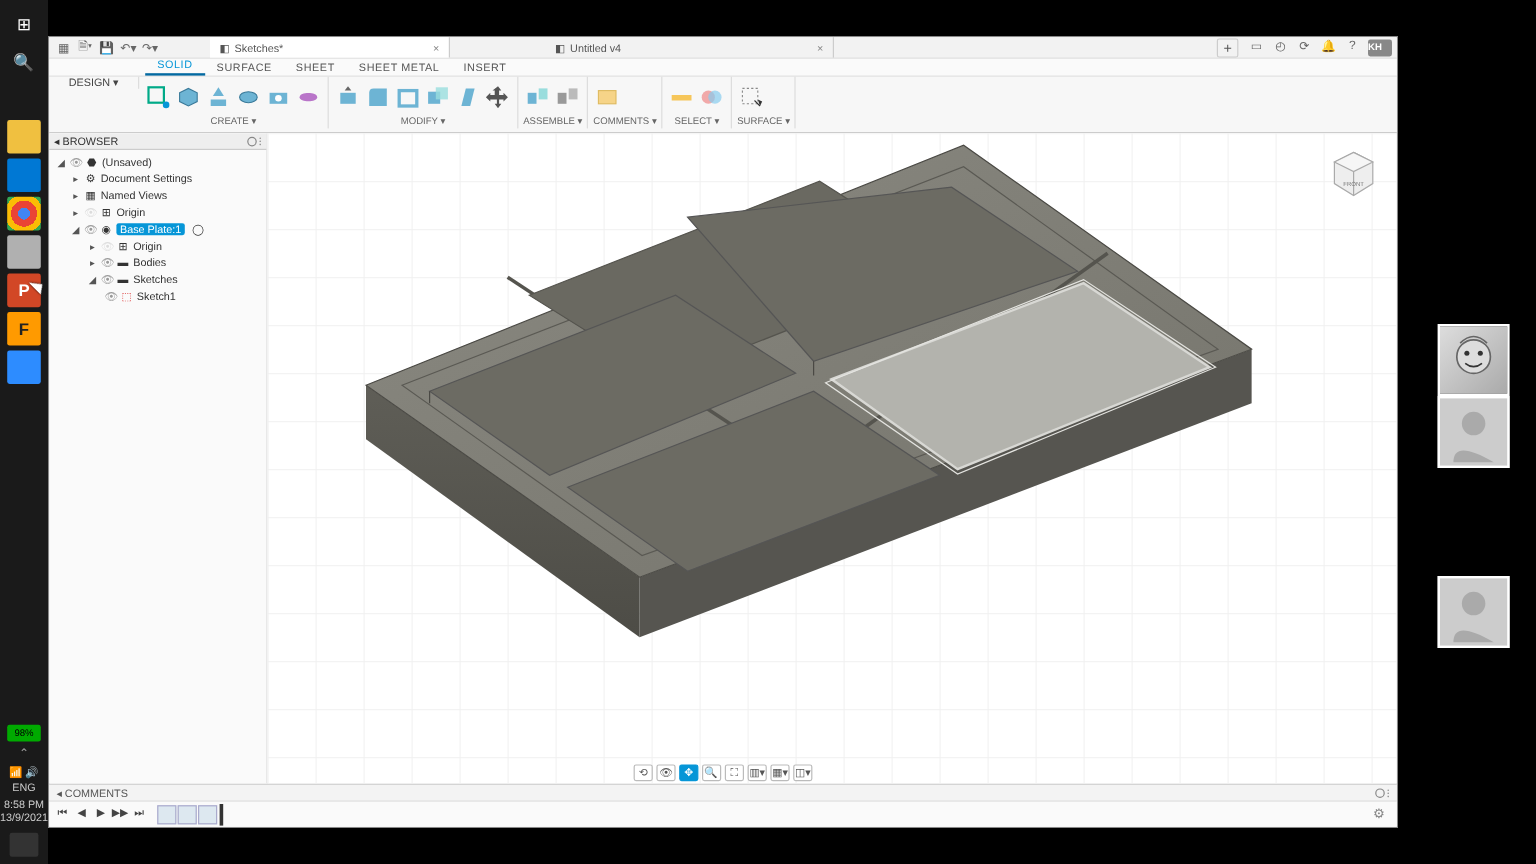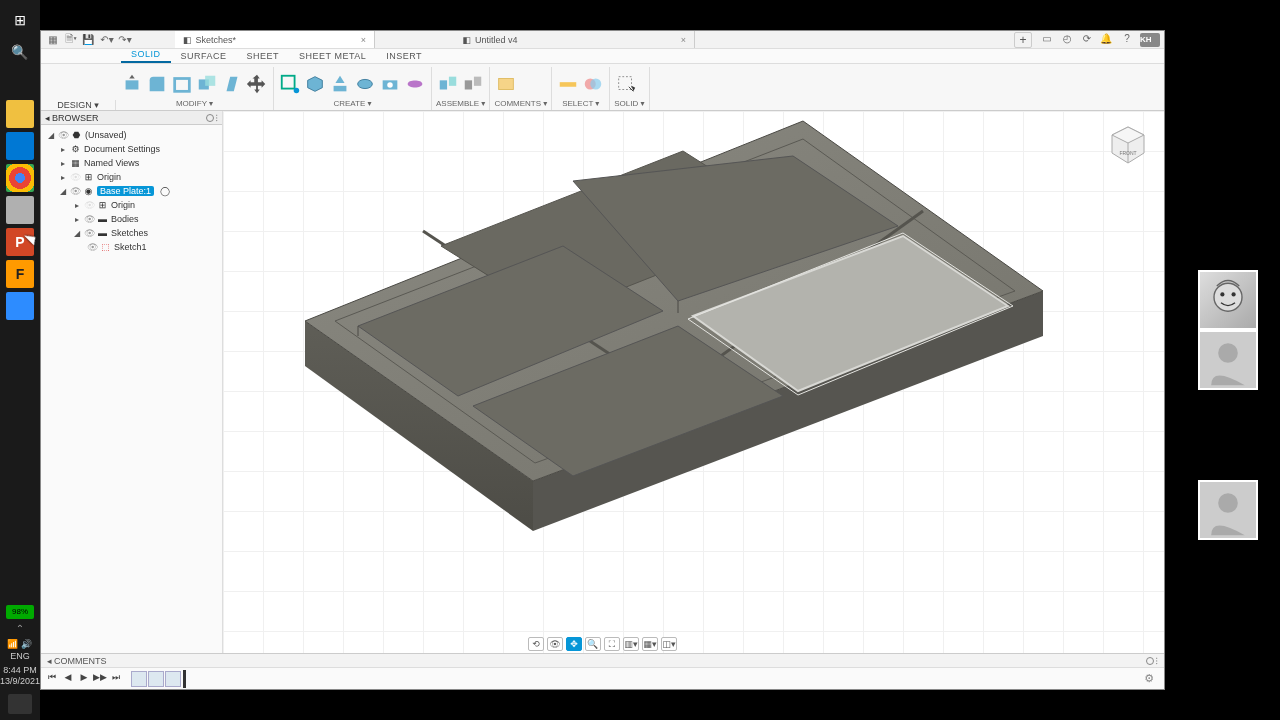--- a/index.html
+++ b/index.html
@@ -36,21 +36,21 @@
 .qat .tab .tic{font-size:9px;}
 .qat .tab .close{margin-left:auto;color:#888;}
 .qat .addtab{width:18px;text-align:center;color:#555;font-size:12px;border:1px solid #ccc;border-radius:2px;margin:0 4px;}
 .qat .ri{width:18px;height:14px;color:#666;text-align:center;font-size:10px;margin-left:2px;}
 .qat .kh{background:#888;color:#fff;border-radius:2px;width:20px;height:14px;font-size:8px;text-align:left;line-height:14px;margin-left:4px;font-weight:bold;}
 
 .ribbontabs{height:15px;background:#fafafa;display:flex;align-items:flex-end;font-size:9px;color:#555;padding-left:80px;border-bottom:1px solid #ddd;}
 .ribbontabs .rt{padding:2px 10px;cursor:pointer;letter-spacing:0.5px;}
 .ribbontabs .rt.active{color:#0696d7;border-bottom:2px solid #0369a1;}
 
-.ribbon{height:47px;background:#f7f7f7;border-bottom:1px solid #ccc;display:flex;align-items:flex-end;}
+.ribbon{height:47px;background:#f7f7f7;border-bottom:1px solid #ccc;display:flex;align-items:flex-start;}
 .ribbon .design{width:75px;display:flex;align-items:center;justify-content:center;font-size:9px;color:#444;border-right:1px solid #ddd;}
 .ribbon .grp{display:flex;flex-direction:column;border-right:1px solid #ddd;padding:2px 4px;}
 .ribbon .icons{display:flex;gap:1px;}
 .ribbon .ic{width:24px;height:30px;display:flex;align-items:center;justify-content:center;}
 .ribbon .ic svg{width:22px;height:22px;}
 .ribbon .glabel{font-size:8px;color:#666;text-align:center;margin-top:auto;}
 
 .mainarea{flex:1;display:flex;position:relative;overflow:hidden;}
 .browser{width:182px;background:#fafafa;border-right:1px solid #ddd;display:flex;flex-direction:column;font-size:9px;color:#333;}
 .browser .bhdr{height:14px;background:#eee;display:flex;align-items:center;padding:0 4px;border-bottom:1px solid #ccc;}
@@ -103,21 +103,21 @@
   <div class="tb-item tb-chrome"></div>
   <div class="tb-item tb-pdf"></div>
   <div class="tb-item tb-ppt">P</div>
   <div class="tb-item tb-fusion">F</div>
   <div class="tb-item tb-zoom"></div>
   <div class="spacer"></div>
   <div class="tb-batt">98%</div>
   <div class="tb-expand">⌃</div>
   <div class="tb-sys">📶 🔊</div>
   <div class="tb-sys">ENG</div>
-  <div class="tb-time"><span>8:44 PM</span><br><span>13/9/2021</span></div>
+  <div class="tb-time"><span>8:58 PM</span><br><span>13/9/2021</span></div>
   <div class="tb-notif"></div>
 </div>
 
 <div class="app">
 
   <div class="qat">
     <div class="q">▦</div>
     <div class="q">🗎▾</div>
     <div class="q">💾</div>
     <div class="q">↶▾</div>
@@ -152,20 +152,58 @@
     <div class="rt">SHEET METAL</div>
     <div class="rt">INSERT</div>
   </div>
 
   <div class="ribbon">
     <div class="design">DESIGN ▾</div>
     <div class="grp">
       <div class="icons">
         <div class="ic">
             <svg viewBox="0 0 24 24">
+              <rect x="3" y="3" width="14" height="14" fill="none" stroke="#0a8" stroke-width="2"></rect>
+              <circle cx="19" cy="19" r="3" fill="#0696d7"></circle>
+            </svg>
+          </div>
+        <div class="ic">
+            <svg viewBox="0 0 24 24">
+              <path d="M4 8l8-4 8 4v8l-8 4-8-4z" fill="#6db4d4" stroke="#3a7a9a"></path>
+            </svg>
+          </div>
+        <div class="ic">
+            <svg viewBox="0 0 24 24">
+              <path d="M5 14h14v6H5z" fill="#6db4d4"></path>
+              <path d="M12 3l5 8H7z" fill="#6db4d4"></path>
+            </svg>
+          </div>
+        <div class="ic">
+            <svg viewBox="0 0 24 24">
+              <ellipse cx="12" cy="12" rx="8" ry="5" fill="#6db4d4" stroke="#3a7a9a"></ellipse>
+            </svg>
+          </div>
+        <div class="ic">
+            <svg viewBox="0 0 24 24">
+              <rect x="4" y="8" width="16" height="10" fill="#6db4d4"></rect>
+              <circle cx="12" cy="13" r="3" fill="#fff"></circle>
+            </svg>
+          </div>
+        <div class="ic">
+            <svg viewBox="0 0 24 24">
+              <path d="M4 12c0-5 16-5 16 0s-16 5-16 0z" fill="#b975c9"></path>
+            </svg>
+          </div>
+      </div>
+      <div class="glabel">CREATE ▾</div>
+    </div>
+    <div class="grp">
+      <div class="icons">
+        <div class="ic">
+            <svg viewBox="0 0 24 24">
               <rect x="5" y="8" width="14" height="10" fill="#6db4d4"></rect>
               <path d="M12 2l3 4h-6z" fill="#666"></path>
             </svg>
           </div>
         <div class="ic">
             <svg viewBox="0 0 24 24">
               <path d="M4 20V8q0-4 4-4h12v16z" fill="#6db4d4"></path>
             </svg>
           </div>
         <div class="ic">
@@ -184,58 +222,20 @@
               <path d="M6 20L10 4h8l-4 16z" fill="#6db4d4"></path>
             </svg>
           </div>
         <div class="ic">
             <svg viewBox="0 0 24 24">
               <path d="M12 2l3 4h-2v4h4V8l4 4-4 4v-2h-4v4h2l-3 4-3-4h2v-4H5v2l-4-4 4-4v2h4V6H7z" fill="#555"></path>
             </svg>
           </div>
       </div>
       <div class="glabel">MODIFY ▾</div>
-    </div>
-    <div class="grp">
-      <div class="icons">
-        <div class="ic">
-            <svg viewBox="0 0 24 24">
-              <rect x="3" y="3" width="14" height="14" fill="none" stroke="#0a8" stroke-width="2"></rect>
-              <circle cx="19" cy="19" r="3" fill="#0696d7"></circle>
-            </svg>
-          </div>
-        <div class="ic">
-            <svg viewBox="0 0 24 24">
-              <path d="M4 8l8-4 8 4v8l-8 4-8-4z" fill="#6db4d4" stroke="#3a7a9a"></path>
-            </svg>
-          </div>
-        <div class="ic">
-            <svg viewBox="0 0 24 24">
-              <path d="M5 14h14v6H5z" fill="#6db4d4"></path>
-              <path d="M12 3l5 8H7z" fill="#6db4d4"></path>
-            </svg>
-          </div>
-        <div class="ic">
-            <svg viewBox="0 0 24 24">
-              <ellipse cx="12" cy="12" rx="8" ry="5" fill="#6db4d4" stroke="#3a7a9a"></ellipse>
-            </svg>
-          </div>
-        <div class="ic">
-            <svg viewBox="0 0 24 24">
-              <rect x="4" y="8" width="16" height="10" fill="#6db4d4"></rect>
-              <circle cx="12" cy="13" r="3" fill="#fff"></circle>
-            </svg>
-          </div>
-        <div class="ic">
-            <svg viewBox="0 0 24 24">
-              <path d="M4 12c0-5 16-5 16 0s-16 5-16 0z" fill="#b975c9"></path>
-            </svg>
-          </div>
-      </div>
-      <div class="glabel">CREATE ▾</div>
     </div>
     <div class="grp">
       <div class="icons">
         <div class="ic">
             <svg viewBox="0 0 24 24">
               <rect x="3" y="8" width="8" height="10" fill="#6db4d4"></rect>
               <rect x="13" y="4" width="8" height="10" fill="#9dd"></rect>
             </svg>
           </div>
         <div class="ic">
@@ -276,21 +276,21 @@
     <div class="grp">
       <div class="icons">
         <div class="ic">
             <svg viewBox="0 0 24 24">
               <rect x="4" y="4" width="14" height="14" fill="none" stroke="#888" stroke-dasharray="2 2"></rect>
               <path d="M15 15l5 5" stroke="#333"></path>
               <path d="M18 14l4 2-2 4z" fill="#333"></path>
             </svg>
           </div>
       </div>
-      <div class="glabel">SOLID ▾</div>
+      <div class="glabel">SURFACE ▾</div>
     </div>
   </div>
 
   <div class="mainarea">
     <div class="browser">
       <div class="bhdr">
         <span>◂</span>&nbsp;<span>BROWSER</span>
         <div class="dot"></div><span style="margin-left:2px;color:#888;">⁝</span>
       </div>
       <div class="tree">

